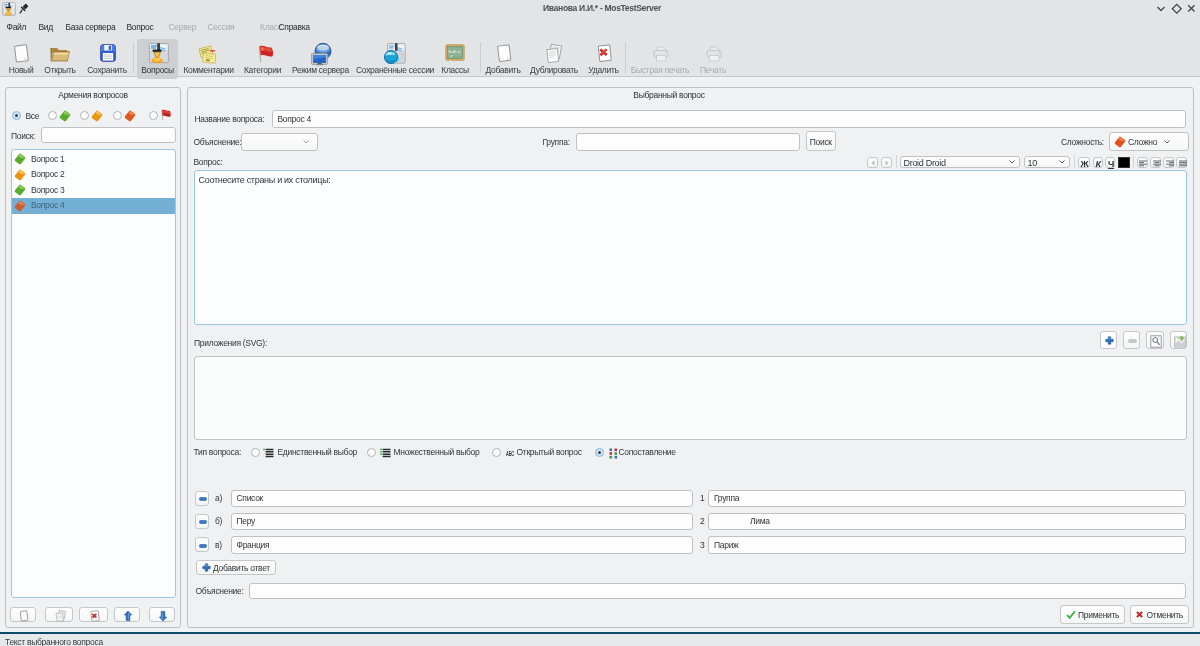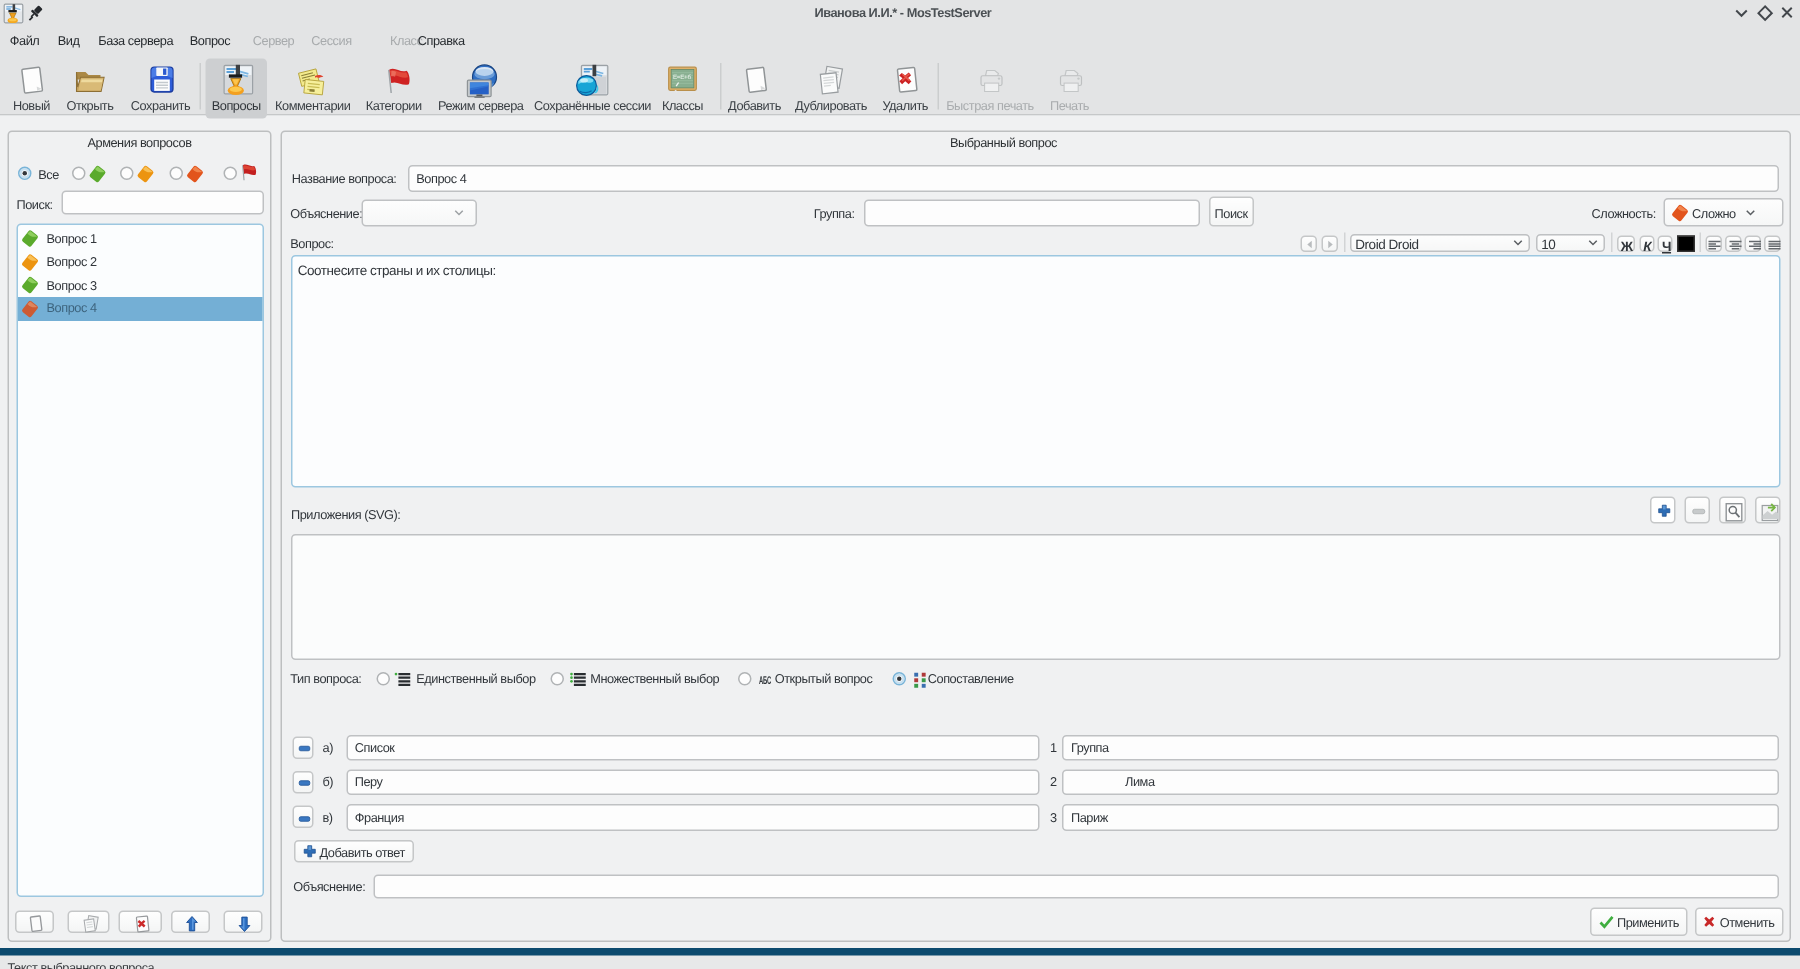--- a/index.html
+++ b/index.html
@@ -1,19 +1,19 @@
 <!DOCTYPE html>
 <html><head><meta charset="utf-8"><style>
 *{margin:0;padding:0;box-sizing:border-box}
 html,body{width:1200px;height:646px;overflow:hidden;background:#eff0f1;
  font-family:"Liberation Sans",sans-serif;font-size:8.5px;letter-spacing:-0.3px;color:#31363b}
 .abs{position:absolute}
 #header{position:absolute;left:0;top:0;width:1200px;height:77px;background:#e3e4e5;border-bottom:1px solid #c6c8c9}
 #main{position:absolute;left:0;top:77px;width:1200px;height:555px;background:#f0f1f2}
-#status{position:absolute;left:0;top:632px;width:1200px;height:14px;background:#e7e8e9;border-top:5px solid #0c4a6e}
+#status{position:absolute;left:0;top:632px;width:1200px;height:14px;background:#e7e8e9;border-top:2px solid #0c4a6e}
 .menu{position:absolute;top:22px;white-space:nowrap;color:#272b2f}
 .menu.dis{color:#a7aaac}
 .ti{position:absolute;top:40px;text-align:center;color:#3b4045}
 .ti .lab{position:absolute;top:25px;left:0;right:0;text-align:center;white-space:nowrap}
 .ti.dis{color:#a9acae}
 .tsep{position:absolute;top:42px;width:1px;height:31px;background:#cbcdce}
 .gbox{position:absolute;border:1px solid #bdbfc0;border-radius:3px;background:#f0f1f2}
 .gtitle{position:absolute;text-align:center;color:#2e3235}
 .inp{position:absolute;background:#fdfdfd;border:1px solid #bfc1c3;border-radius:3px}
 .inpf{position:absolute;background:#fcfdfe;border:1px solid #9cc7e0;border-radius:3px}

